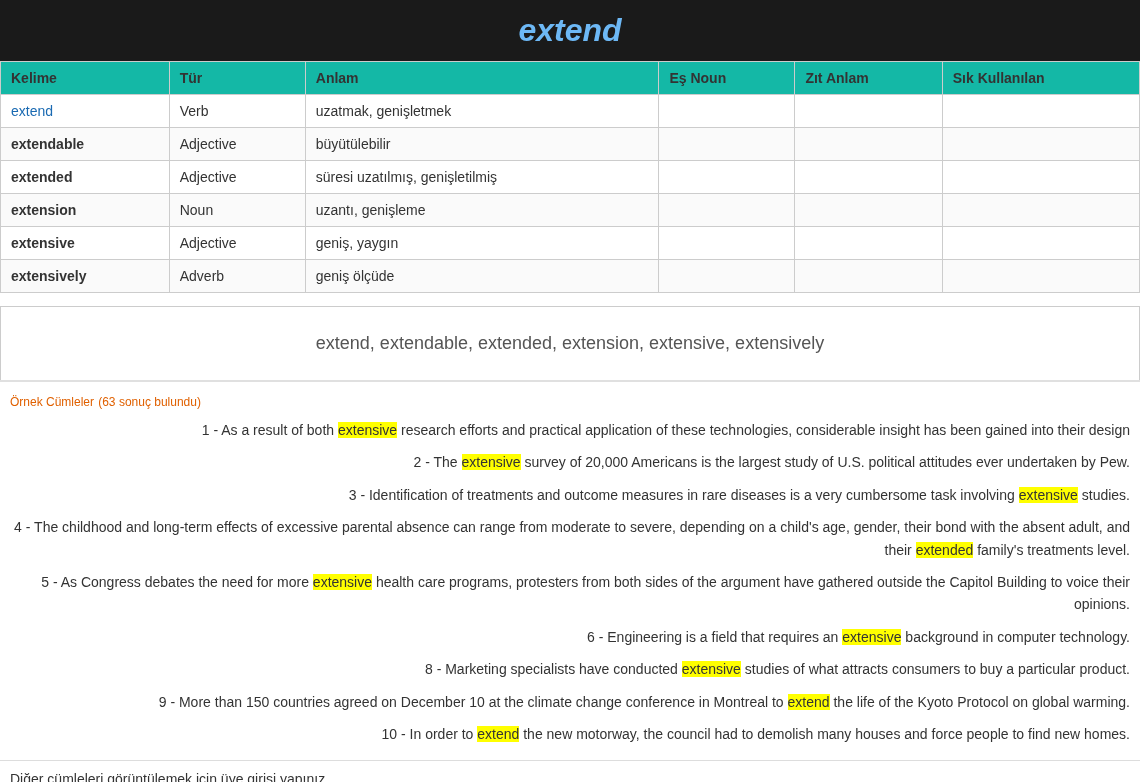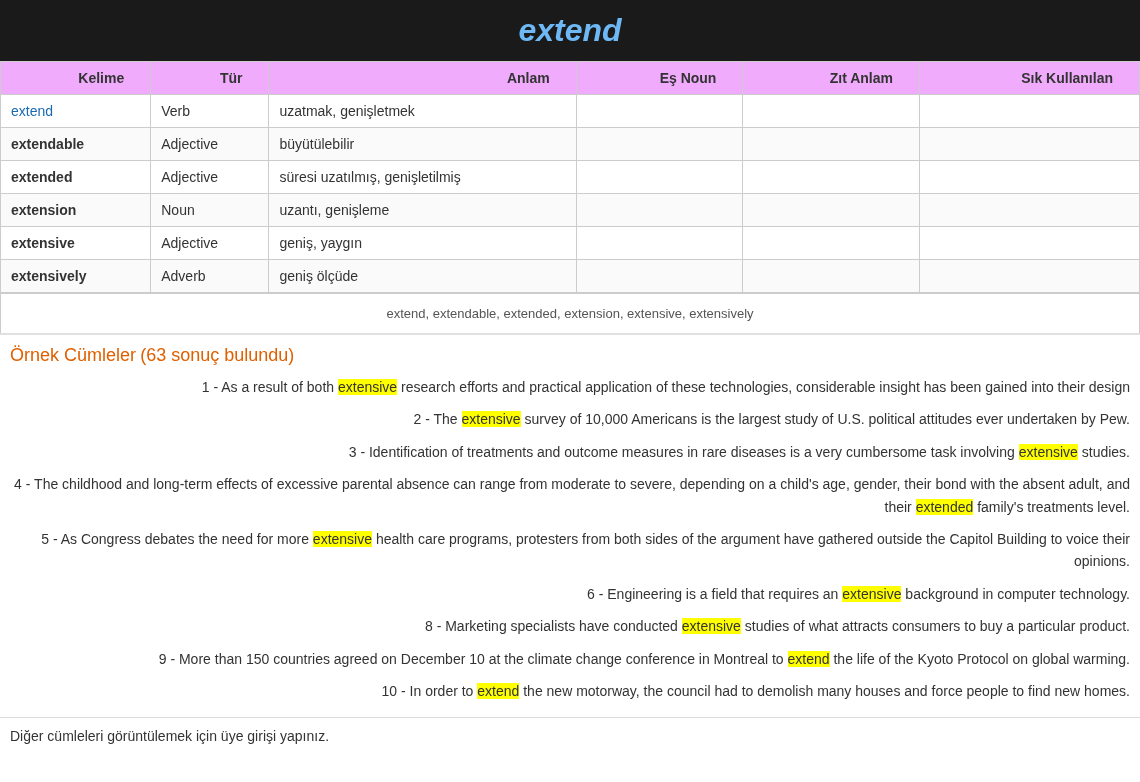--- a/index.html
+++ b/index.html
@@ -15,62 +15,63 @@
       font-size: 32px;
       font-style: italic;
       font-weight: bold;
     }
 
     #word-table {
       width: 100%;
       border-collapse: collapse;
     }
     #word-table th {
-      background: #f0abfc;
+      background: #14b8a6;
       border: 1px solid #ccc;
-      padding: 8px 26px;
-      text-align: right;
+      padding: 8px 10px;
+      text-align: left;
       font-weight: bold;
     }
     #word-table td {
       border: 1px solid #ccc;
       padding: 8px 10px;
     }
     #word-table tr:nth-child(even) td { background: #fafafa; }
 
     .word-link {
       color: #1a6ab2;
       text-decoration: none;
     }
     .bold-word { font-weight: bold; }
 
     #related-words {
       text-align: center;
-      padding: 12px;
+      padding: 26px;
       color: #555;
-      font-size: 13px;
+      font-size: 18px;
       border-top: 1px solid #ccc;
       border-left: 1px solid #ccc;
       border-right: 1px solid #ccc;
+      margin-top: 13px;
     }
 
     #example-section {
       padding: 10px 10px 0 10px;
       border-top: 2px solid #e0e0e0;
     }
 
     #example-title {
       font-size: 15px;
       font-weight: bold;
       color: #e06000;
       margin-bottom: 10px;
     }
     #example-title span {
       font-weight: normal;
-      font-size: 18px;
+      font-size: 12px;
     }
 
     .sentence {
       margin-bottom: 10px;
       line-height: 1.6;
       font-size: 14px;
       text-align: right;
     }
 
     .highlight {
@@ -158,21 +159,21 @@
 
 <div id="related-words">extend, extendable, extended, extension, extensive, extensively</div>
 
 <div id="example-section">
   <div id="example-title">
     <span>Örnek Cümleler</span>
     <span style="">(63 sonuç bulundu)</span>
   </div>
   <div id="sentences-container">
   <div class="sentence"><span>1 </span><span>- As a result of both </span><span class="highlight">extensive</span><span> research efforts and practical application of these technologies, considerable insight has been gained into their design</span></div>
-      <div class="sentence"><span>2 </span><span>- The </span><span class="highlight">extensive</span><span> survey of 10,000 Americans is the largest study of U.S. political attitudes ever undertaken by Pew.</span></div>
+      <div class="sentence"><span>2 </span><span>- The </span><span class="highlight">extensive</span><span> survey of 20,000 Americans is the largest study of U.S. political attitudes ever undertaken by Pew.</span></div>
       <div class="sentence"><span>3 </span><span>- Identification of treatments and outcome measures in rare diseases is a very cumbersome task involving </span><span class="highlight">extensive</span><span> studies.</span></div>
       <div class="sentence"><span>4 </span><span>- The childhood and long-term effects of excessive parental absence can range from moderate to severe, depending on a child's age, gender, their bond with the absent adult, and their </span><span class="highlight">extended</span><span> family's treatments level.</span></div>
       <div class="sentence"><span>5 </span><span>- As Congress debates the need for more </span><span class="highlight">extensive</span><span> health care programs, protesters from both sides of the argument have gathered outside the Capitol Building to voice their opinions.</span></div>
       <div class="sentence"><span>6 </span><span>- Engineering is a field that requires an </span><span class="highlight">extensive</span><span> background in computer technology.</span></div>
       <div class="sentence"><span>8 </span><span>- Marketing specialists have conducted </span><span class="highlight">extensive</span><span> studies of what attracts consumers to buy a particular product.</span></div>
       <div class="sentence"><span>9 </span><span>- More than 150 countries agreed on December 10 at the climate change conference in Montreal to </span><span class="highlight">extend</span><span> the life of the Kyoto Protocol on global warming.</span></div>
       <div class="sentence"><span>10 </span><span>- In order to </span><span class="highlight">extend</span><span> the new motorway, the council had to demolish many houses and force people to find new homes.</span></div>
     </div>
 </div>
 

